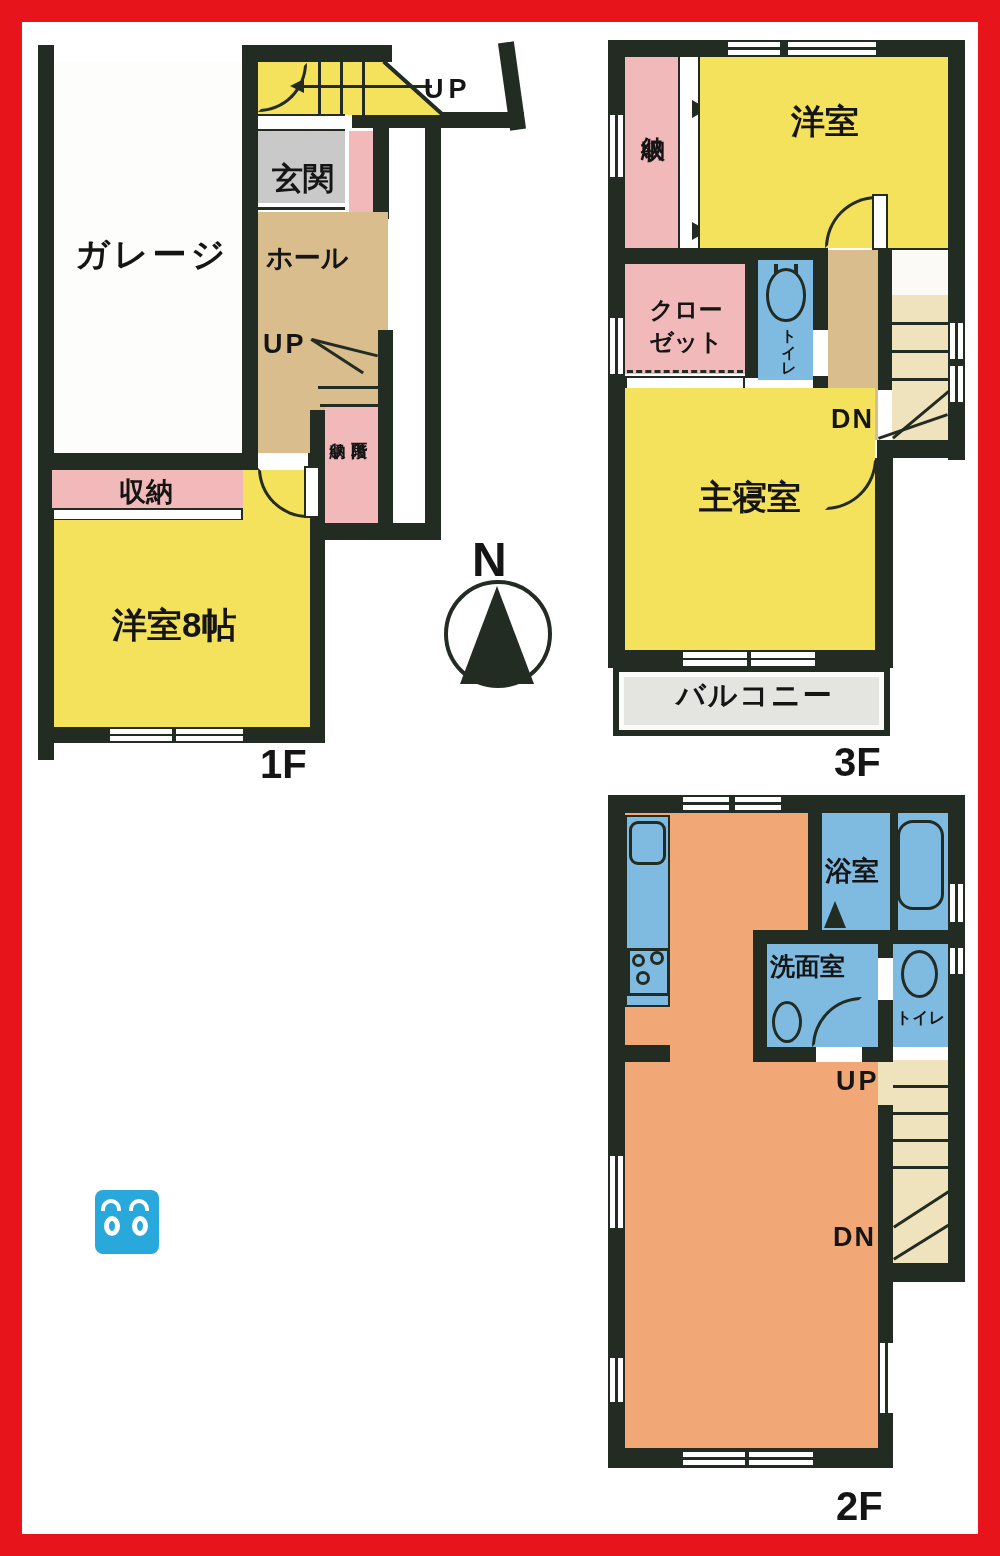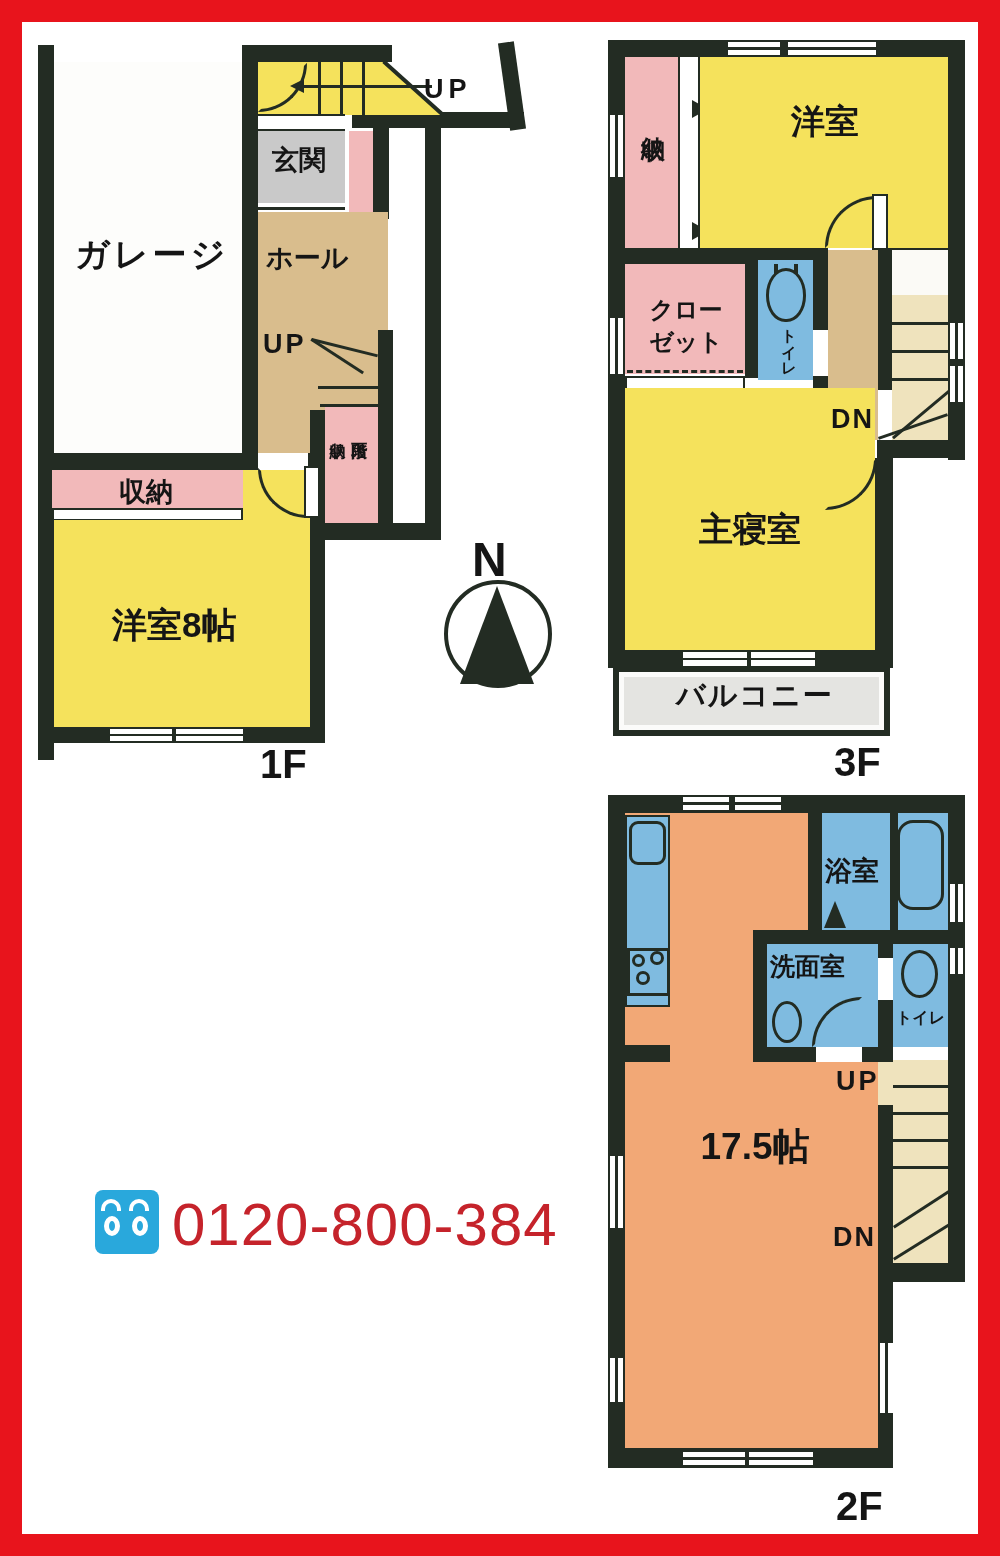--- a/index.html
+++ b/index.html
@@ -68,21 +68,21 @@
     <div class="tri" style="left:220px;top:521px;border-left:12px solid transparent;border-right:12px solid transparent;border-top:20px solid #232c23;"></div>
     <div class="rm yellow" style="left:54px;top:520px;width:256px;height:207px;"></div>
     <div class="rm yellow" style="left:243px;top:470px;width:67px;height:50px;"></div>
     <div class="arc" style="left:258px;top:468px;width:50px;height:50px;border-color:transparent transparent #232c23 #232c23;border-radius:0 0 0 100%;"></div>
     <div class="rm" style="left:304px;top:466px;width:16px;height:52px;background:#fff;border:2px solid #232c23;box-sizing:border-box;"></div>
     <div class="winh" style="left:110px;top:729px;width:62px;height:12px;"></div>
     <div class="winh" style="left:176px;top:729px;width:67px;height:12px;"></div>
 
     <div class="lbl" style="left:75px;top:232px;font-size:34px;letter-spacing:4px;">ガレージ</div>
     <div class="lbl" style="left:424px;top:74px;font-size:27px;letter-spacing:5px;">UP</div>
-    <div class="lbl" style="left:272px;top:142px;font-size:27px;">玄関</div>
+    <div class="lbl" style="left:272px;top:158px;font-size:31px;">玄関</div>
     <div class="lbl" style="left:266px;top:240px;font-size:27px;">ホール</div>
     <div class="lbl" style="left:263px;top:329px;font-size:27px;letter-spacing:3px;">UP</div>
     <div class="lbl vert" style="left:327px;top:430px;height:92px;font-size:16px;line-height:1.35;">
       <span>階段下</span><br>
       <span>収納</span>
     </div>
     <div class="lbl" style="left:119px;top:474px;font-size:27px;">収納</div>
     <div class="lbl" style="left:112px;top:602px;font-size:35px;">洋室8帖</div>
     <div class="lbl" style="left:260px;top:742px;font-size:40px;">1F</div>
   </div>
@@ -147,21 +147,21 @@
 
     <div class="lbl vert" style="left:637px;top:118px;font-size:24px;">収納</div>
     <div class="lbl" style="left:740px;top:100px;width:170px;text-align:center;font-size:34px;line-height:1.25;">
       <div>洋室</div>
     </div>
     <div class="lbl" style="left:638px;top:294px;width:96px;text-align:center;font-size:24px;line-height:1.35;">
       <div>クロー</div>
       <div>ゼット</div>
     </div>
     <div class="lbl" style="left:831px;top:404px;font-size:27px;letter-spacing:2px;">DN</div>
-    <div class="lbl" style="left:645px;top:475px;width:210px;text-align:center;font-size:34px;line-height:1.3;margin-top:32px;">
+    <div class="lbl" style="left:645px;top:475px;width:210px;text-align:center;font-size:34px;line-height:1.3;">
       <div>主寝室</div>
     </div>
     <div class="lbl" style="left:676px;top:676px;font-size:29px;letter-spacing:2px;">バルコニー</div>
     <div class="lbl" style="left:834px;top:740px;font-size:40px;">3F</div>
   </div>
 
   <div>
 
     <div class="rm orange" style="left:625px;top:813px;width:183px;height:235px;"></div>
     <div class="rm orange" style="left:625px;top:1048px;width:253px;height:400px;"></div>
@@ -214,28 +214,26 @@
     <div class="winv" style="left:880px;top:1343px;width:13px;height:70px;"></div>
     <div class="winh" style="left:683px;top:1452px;width:62px;height:13px;"></div>
     <div class="winh" style="left:749px;top:1452px;width:64px;height:13px;"></div>
 
     <div class="lbl" style="left:825px;top:853px;font-size:27px;">浴室</div>
     <div class="lbl" style="left:770px;top:950px;font-size:25px;">洗面室</div>
     <div class="lbl" style="left:893px;top:1008px;width:55px;text-align:center;font-size:16px;">トイレ</div>
     <div class="lbl" style="left:836px;top:1066px;font-size:27px;letter-spacing:3px;">UP</div>
     <div class="lbl" style="left:833px;top:1222px;font-size:27px;letter-spacing:2px;">DN</div>
     <div class="lbl" style="left:640px;top:1122px;width:230px;text-align:center;">
-      <div style="font-size:37px;">17.5帖</div>
     </div>
     <div class="lbl" style="left:836px;top:1484px;font-size:40px;">2F</div>
   </div>
 
 
   <div style="position:absolute;left:95px;top:1190px;width:64px;height:64px;background:#29a8dc;border-radius:8px;">
     <div style="position:absolute;left:6px;top:9px;width:20px;height:12px;border:4px solid #fff;border-bottom:none;border-radius:10px 10px 0 0;box-sizing:border-box;"></div>
     <div style="position:absolute;left:34px;top:9px;width:20px;height:12px;border:4px solid #fff;border-bottom:none;border-radius:10px 10px 0 0;box-sizing:border-box;"></div>
     <div style="position:absolute;left:9px;top:26px;width:16px;height:20px;border:5px solid #fff;border-radius:50%;box-sizing:border-box;"></div>
     <div style="position:absolute;left:37px;top:26px;width:16px;height:20px;border:5px solid #fff;border-radius:50%;box-sizing:border-box;"></div>
   </div>
-  <div class="lbl" style="left:172px;top:1190px;font-size:60px;font-weight:normal;color:#c5232b;letter-spacing:1px;">0120-800-384</div>
 
   <div class="frame"></div>
 </div>
 
 </body></html>

